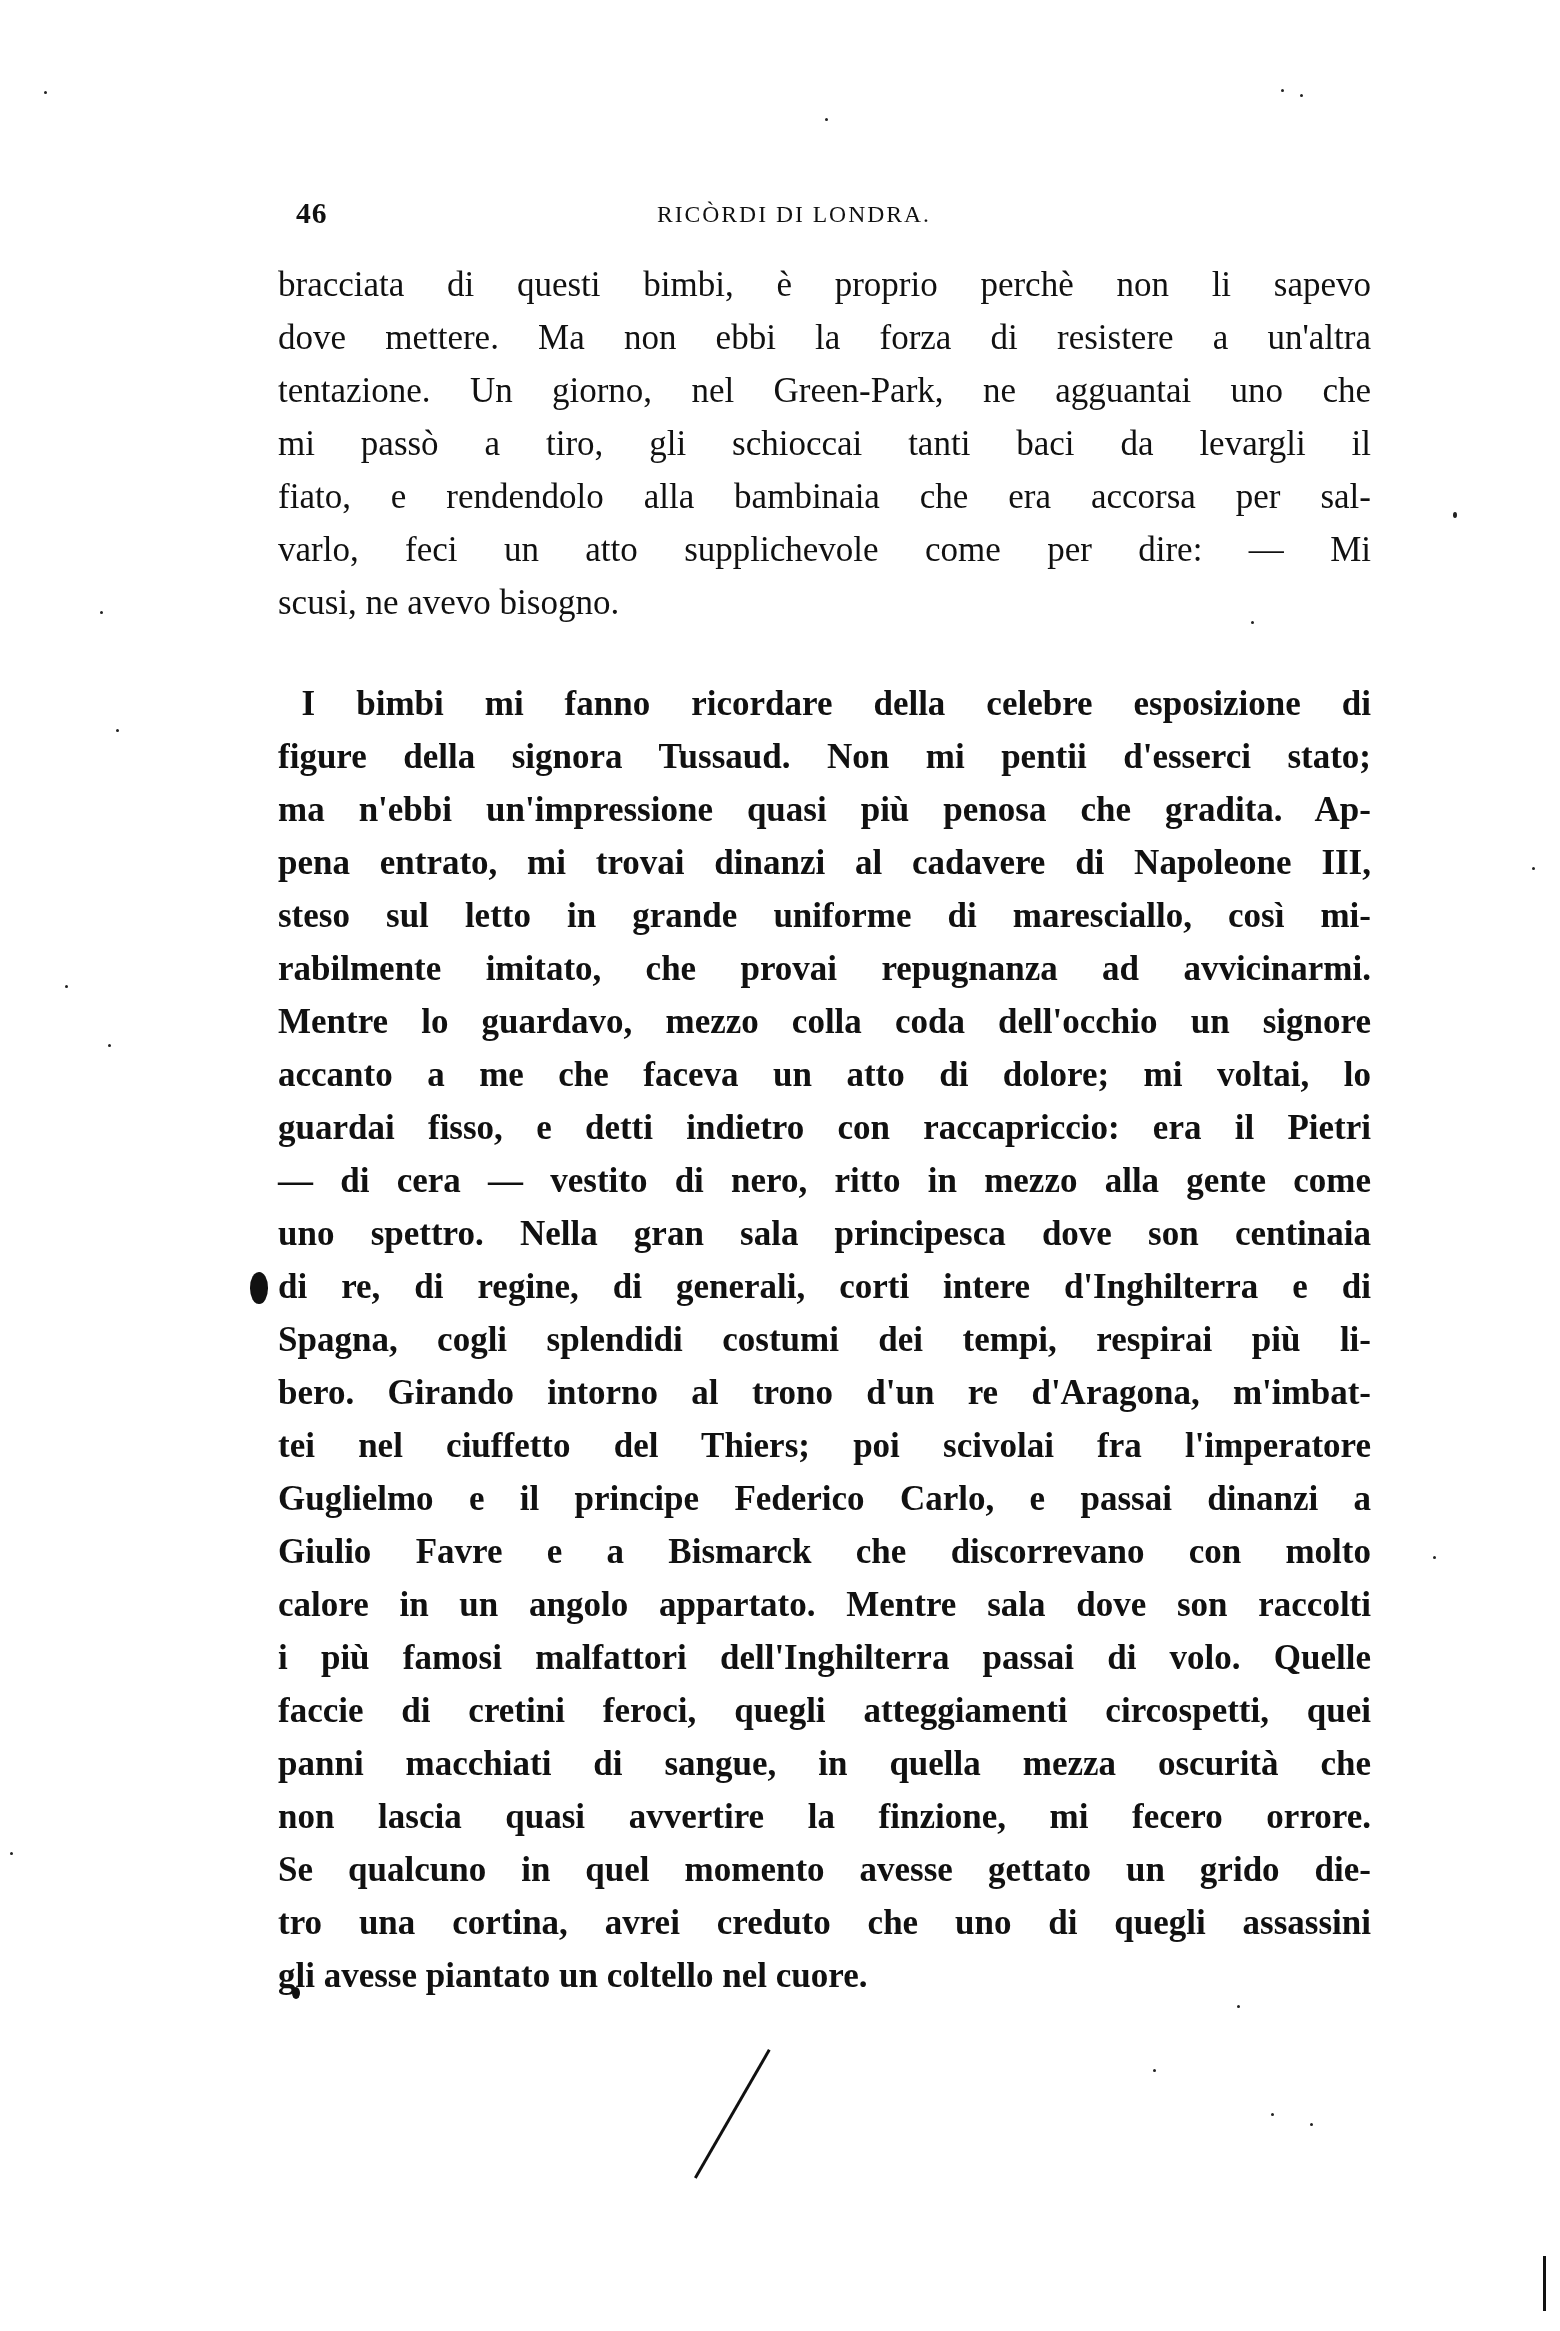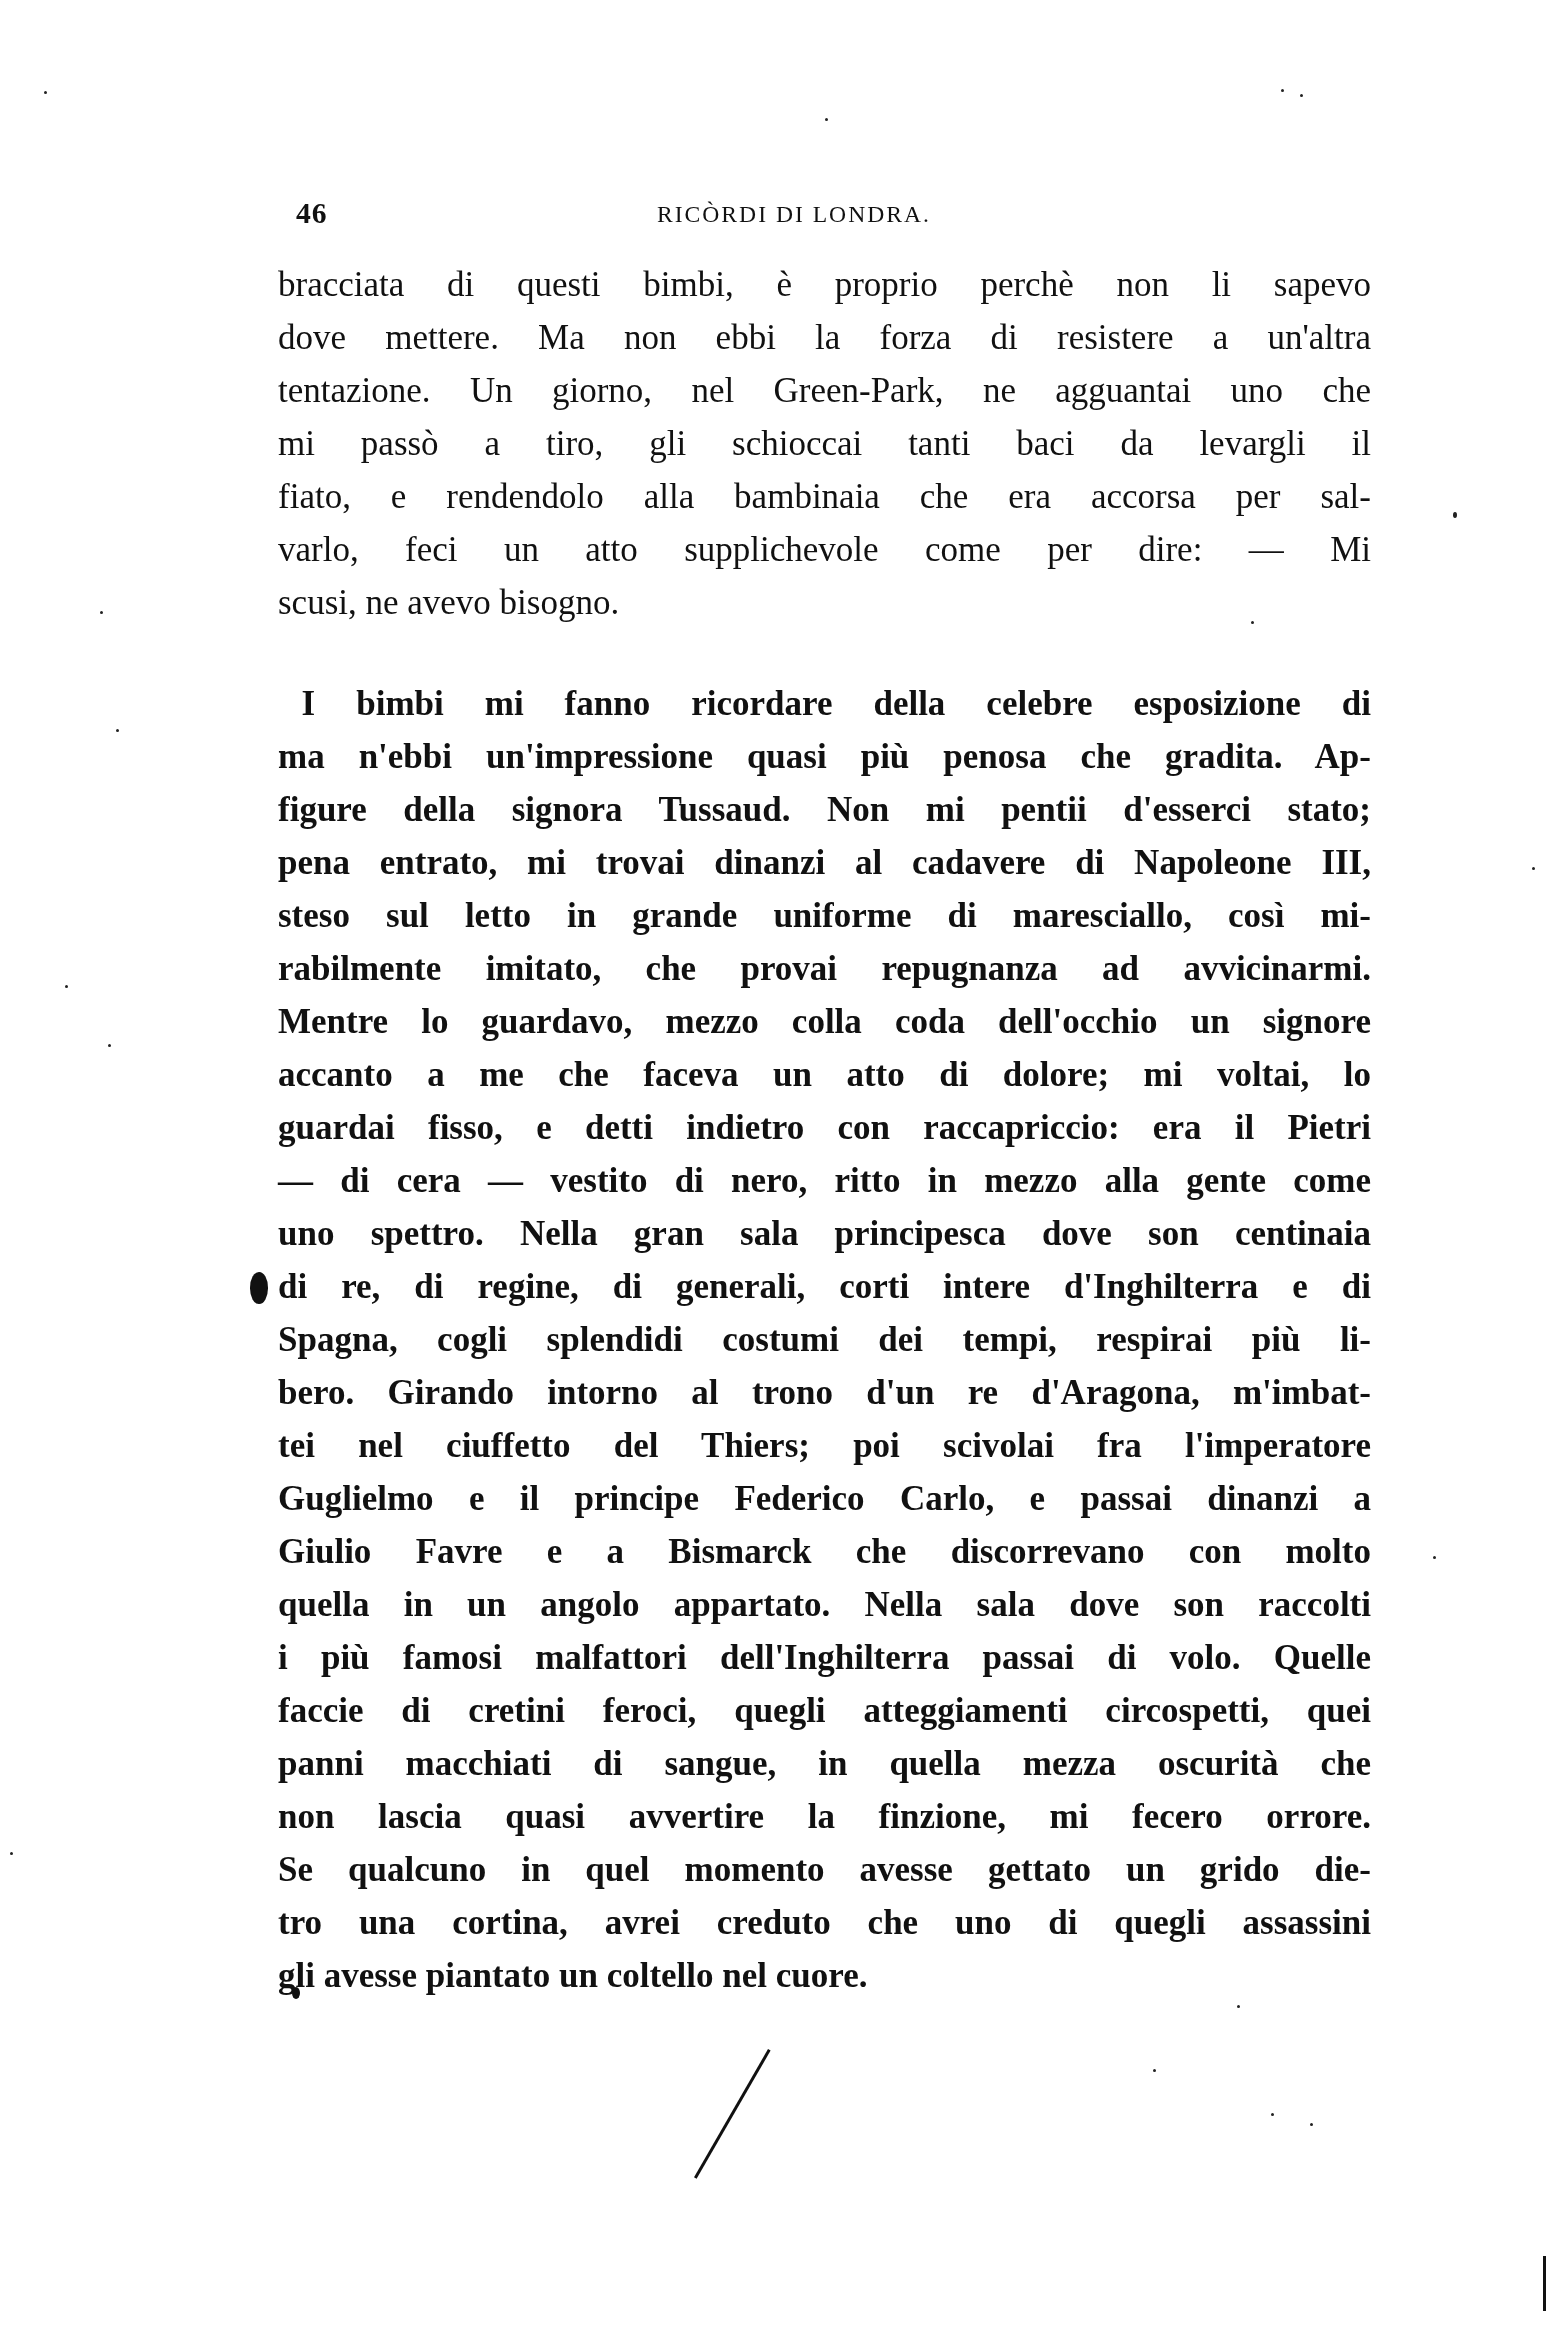--- a/index.html
+++ b/index.html
@@ -37,37 +37,37 @@
     <div class="line">dove mettere. Ma non ebbi la forza di resistere a un'altra</div>
     <div class="line">tentazione. Un giorno, nel Green-Park, ne agguantai uno che</div>
     <div class="line">mi passò a tiro, gli schioccai tanti baci da levargli il</div>
     <div class="line">fiato, e rendendolo alla bambinaia che era accorsa per sal-</div>
     <div class="line">varlo, feci un atto supplichevole come per dire: — Mi</div>
     <div class="line last">scusi, ne avevo bisogno.</div>
   </div>
 
   <div class="body-text p2">
     <div class="line indent">I bimbi mi fanno ricordare della celebre esposizione di</div>
+    <div class="line">figure della signora Tussaud. Non mi pentii d'esserci stato;</div>
     <div class="line">ma n'ebbi un'impressione quasi più penosa che gradita. Ap-</div>
-    <div class="line">figure della signora Tussaud. Non mi pentii d'esserci stato;</div>
     <div class="line">pena entrato, mi trovai dinanzi al cadavere di Napoleone III,</div>
     <div class="line">steso sul letto in grande uniforme di maresciallo, così mi-</div>
     <div class="line">rabilmente imitato, che provai repugnanza ad avvicinarmi.</div>
     <div class="line">Mentre lo guardavo, mezzo colla coda dell'occhio un signore</div>
     <div class="line">accanto a me che faceva un atto di dolore; mi voltai, lo</div>
     <div class="line">guardai fisso, e detti indietro con raccapriccio: era il Pietri</div>
     <div class="line">— di cera — vestito di nero, ritto in mezzo alla gente come</div>
     <div class="line">uno spettro. Nella gran sala principesca dove son centinaia</div>
     <div class="line">di re, di regine, di generali, corti intere d'Inghilterra e di</div>
     <div class="line">Spagna, cogli splendidi costumi dei tempi, respirai più li-</div>
     <div class="line">bero. Girando intorno al trono d'un re d'Aragona, m'imbat-</div>
     <div class="line">tei nel ciuffetto del Thiers; poi scivolai fra l'imperatore</div>
     <div class="line">Guglielmo e il principe Federico Carlo, e passai dinanzi a</div>
     <div class="line">Giulio Favre e a Bismarck che discorrevano con molto</div>
-    <div class="line">quella in un angolo appartato. Nella sala dove son raccolti</div>
+    <div class="line">calore in un angolo appartato. Mentre sala dove son raccolti</div>
     <div class="line">i più famosi malfattori dell'Inghilterra passai di volo. Quelle</div>
     <div class="line">faccie di cretini feroci, quegli atteggiamenti circospetti, quei</div>
     <div class="line">panni macchiati di sangue, in quella mezza oscurità che</div>
     <div class="line">non lascia quasi avvertire la finzione, mi fecero orrore.</div>
     <div class="line">Se qualcuno in quel momento avesse gettato un grido die-</div>
     <div class="line">tro una cortina, avrei creduto che uno di quegli assassini</div>
     <div class="line last">gli avesse piantato un coltello nel cuore.</div>
   </div>
 
   <div class="blot" style="left:250px; top:1272px; width:17.7px; height:31.5px;"></div>

